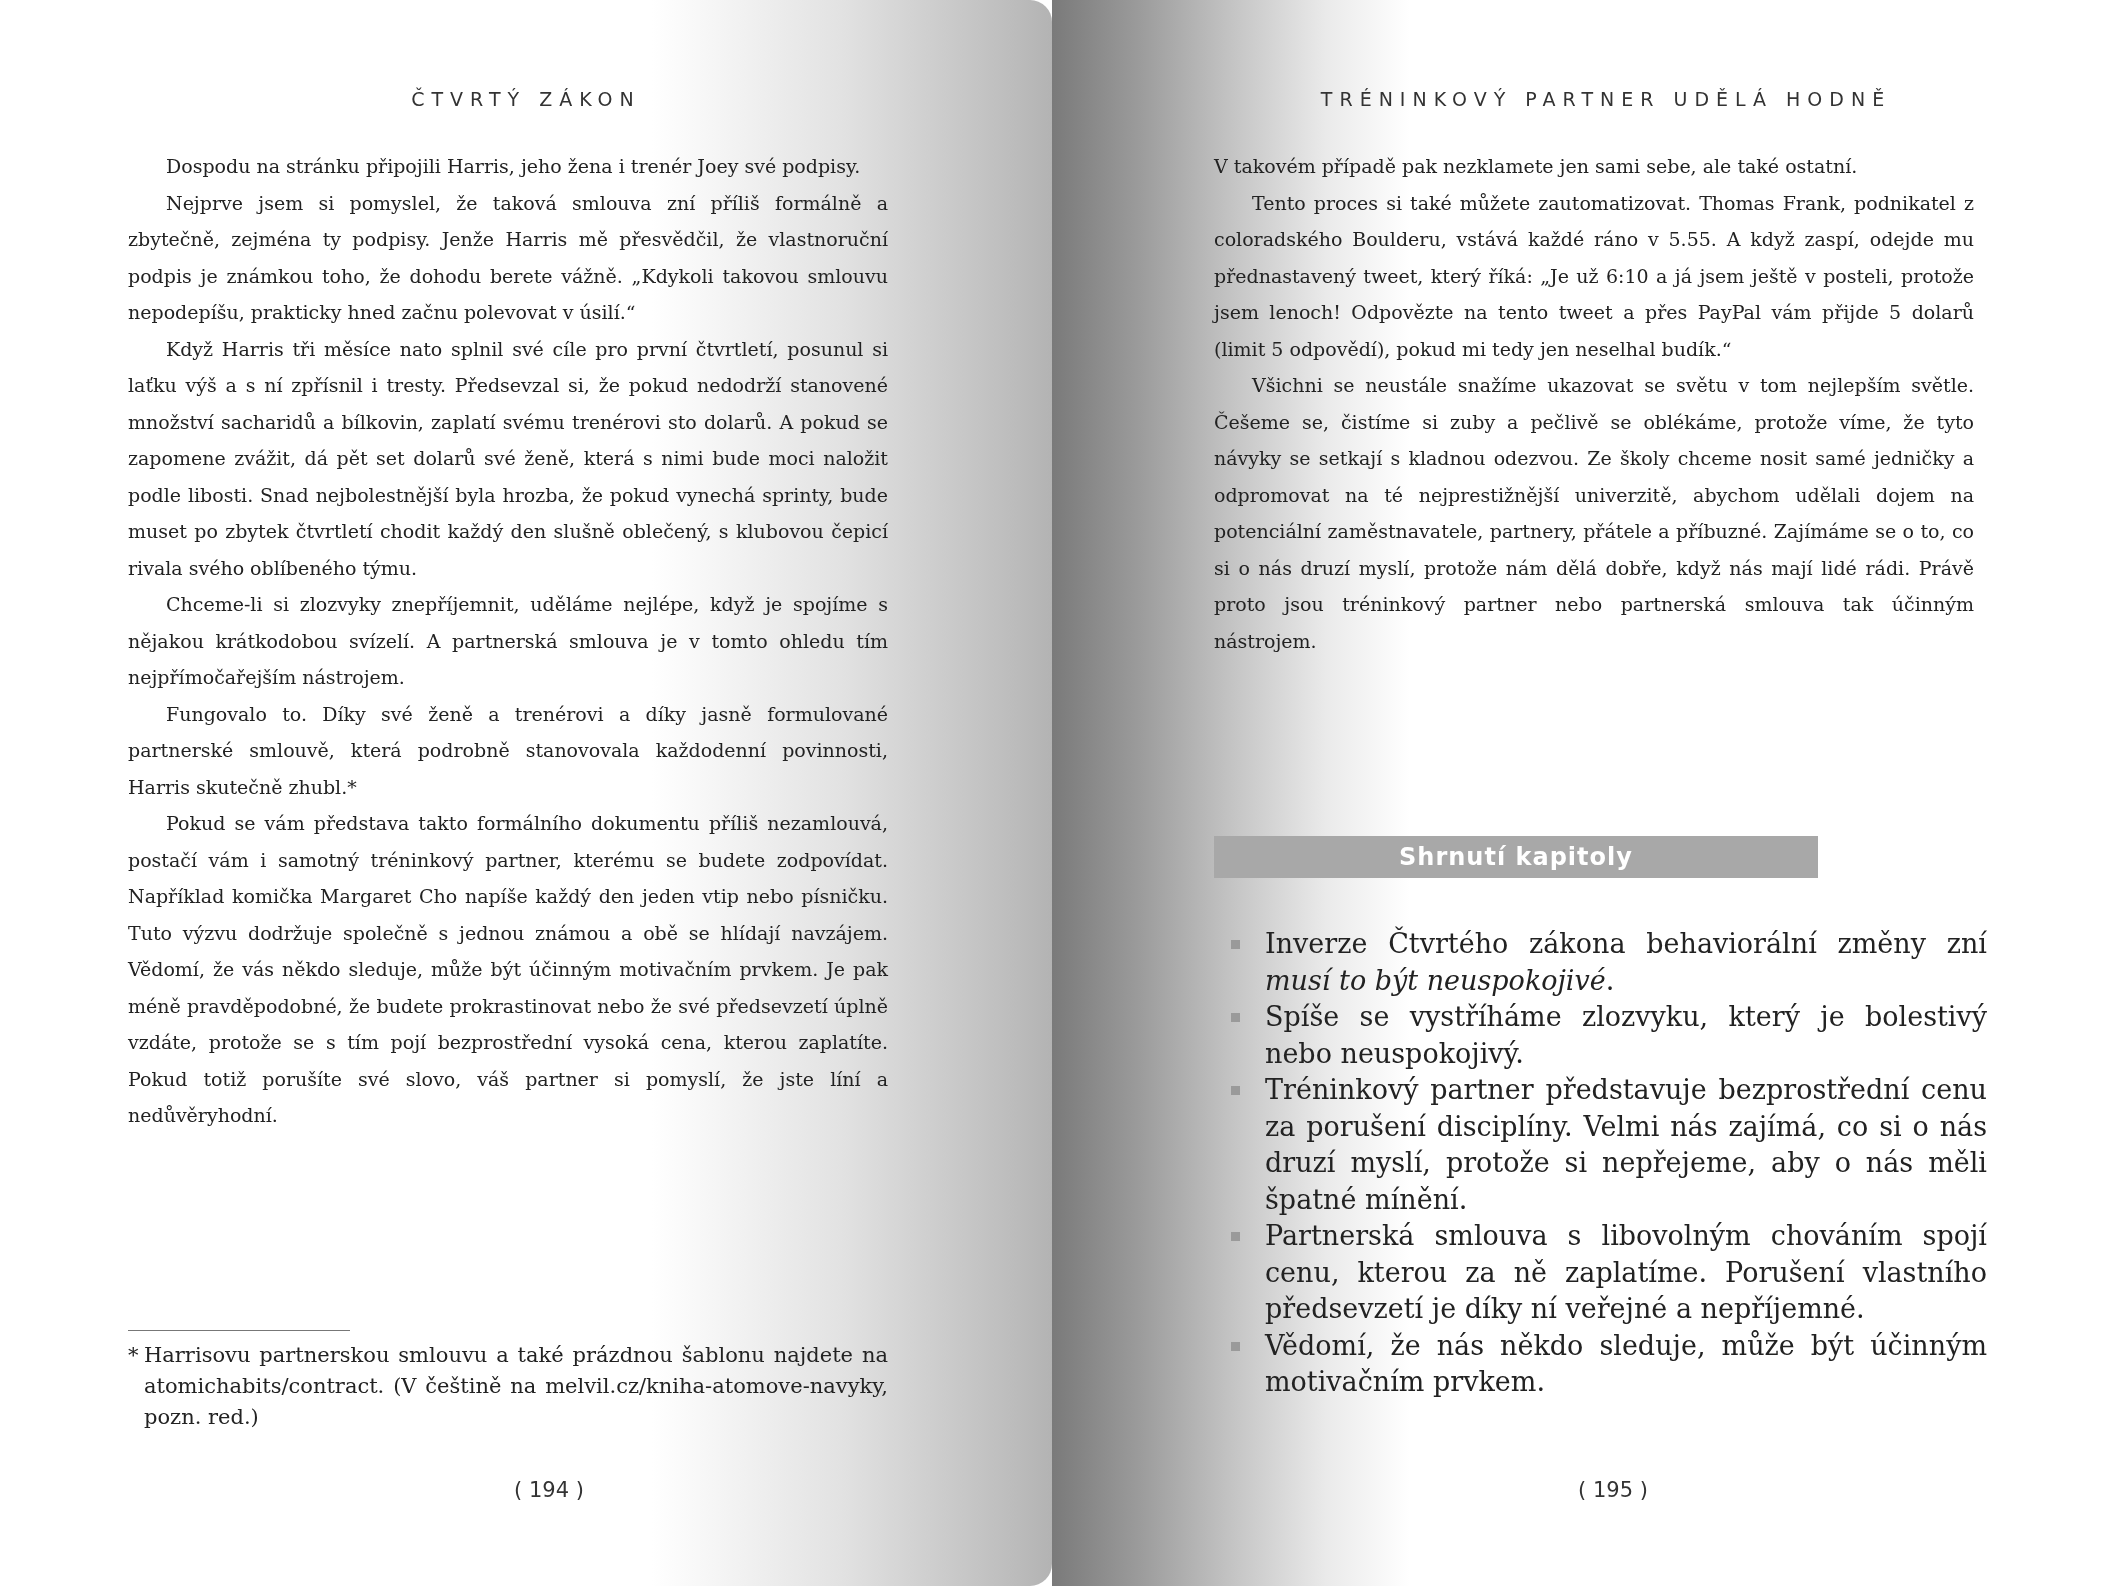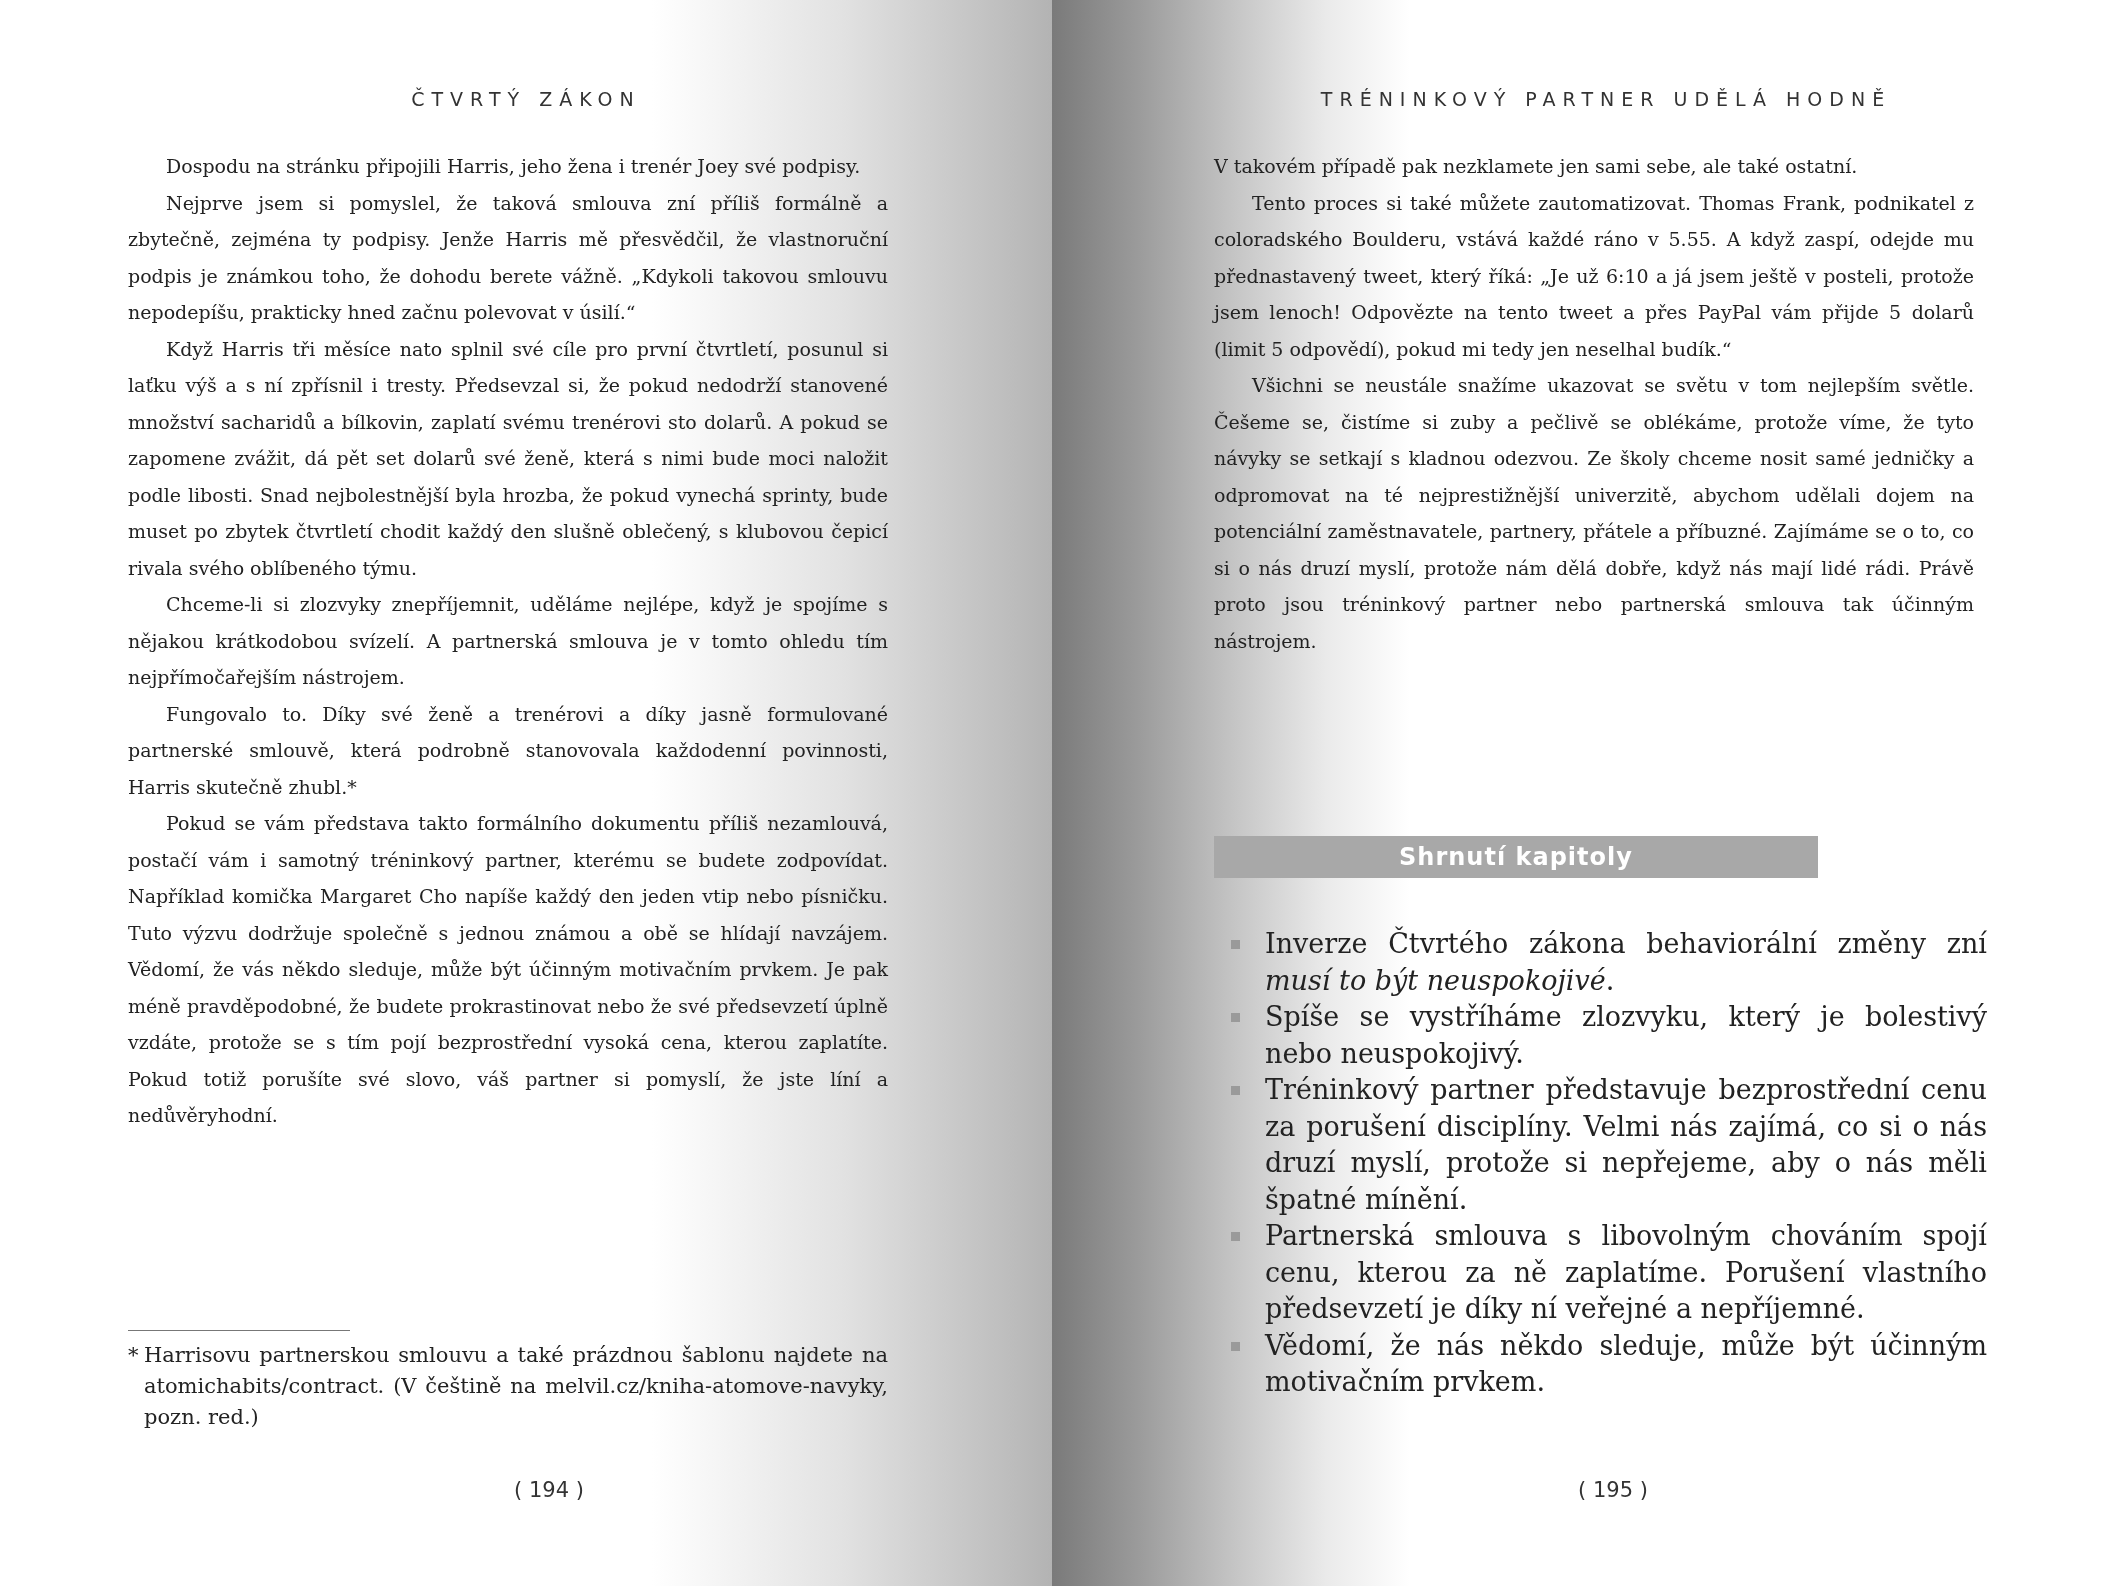--- a/index.html
+++ b/index.html
@@ -1,19 +1,19 @@
 <!DOCTYPE html>
 <html><head>
   <meta charset="utf-8">
   <style>
     html, body { margin: 0; padding: 0; }
     body { width: 2106px; height: 1586px; position: relative; overflow: hidden; background: #ffffff; }
     .page { position: absolute; top: 0; height: 1586px; }
     .page-left { left: 0; width: 1052px;
-      background: linear-gradient(to right, #ffffff 0%, #ffffff 62%, #e2e2e2 80%, #bdbdbd 96%, #b3b3b3 100%); }
+      background: linear-gradient(to right, #ffffff 0%, #ffffff 62%, #e2e2e2 80%, #bdbdbd 96%, #b3b3b3 100%); border-radius: 22px; }
     .page-right { left: 1052px; width: 1054px;
       background: linear-gradient(to right, #7a7a7a 0%, #9a9a9a 8%, #c8c8c8 18%, #eaeaea 26%, #ffffff 34%, #ffffff 100%); }
     .running-head { position: absolute; top: 88px; font-family: "DejaVu Sans", sans-serif; font-size: 19px;
       letter-spacing: 7px; color: #333; text-align: center; }
     .body-text { position: absolute; font-family: "DejaVu Serif", serif; font-size: 19px; line-height: 36.5px;
       color: #222; text-align: justify; hyphens: manual; }
     .body-text p { margin: 0; text-indent: 38px; }
     .body-text p.noindent { text-indent: 0; }
     .left-body { left: 128px; top: 148px; width: 760px; }
     .right-body { left: 1214px; top: 148px; width: 760px; }

